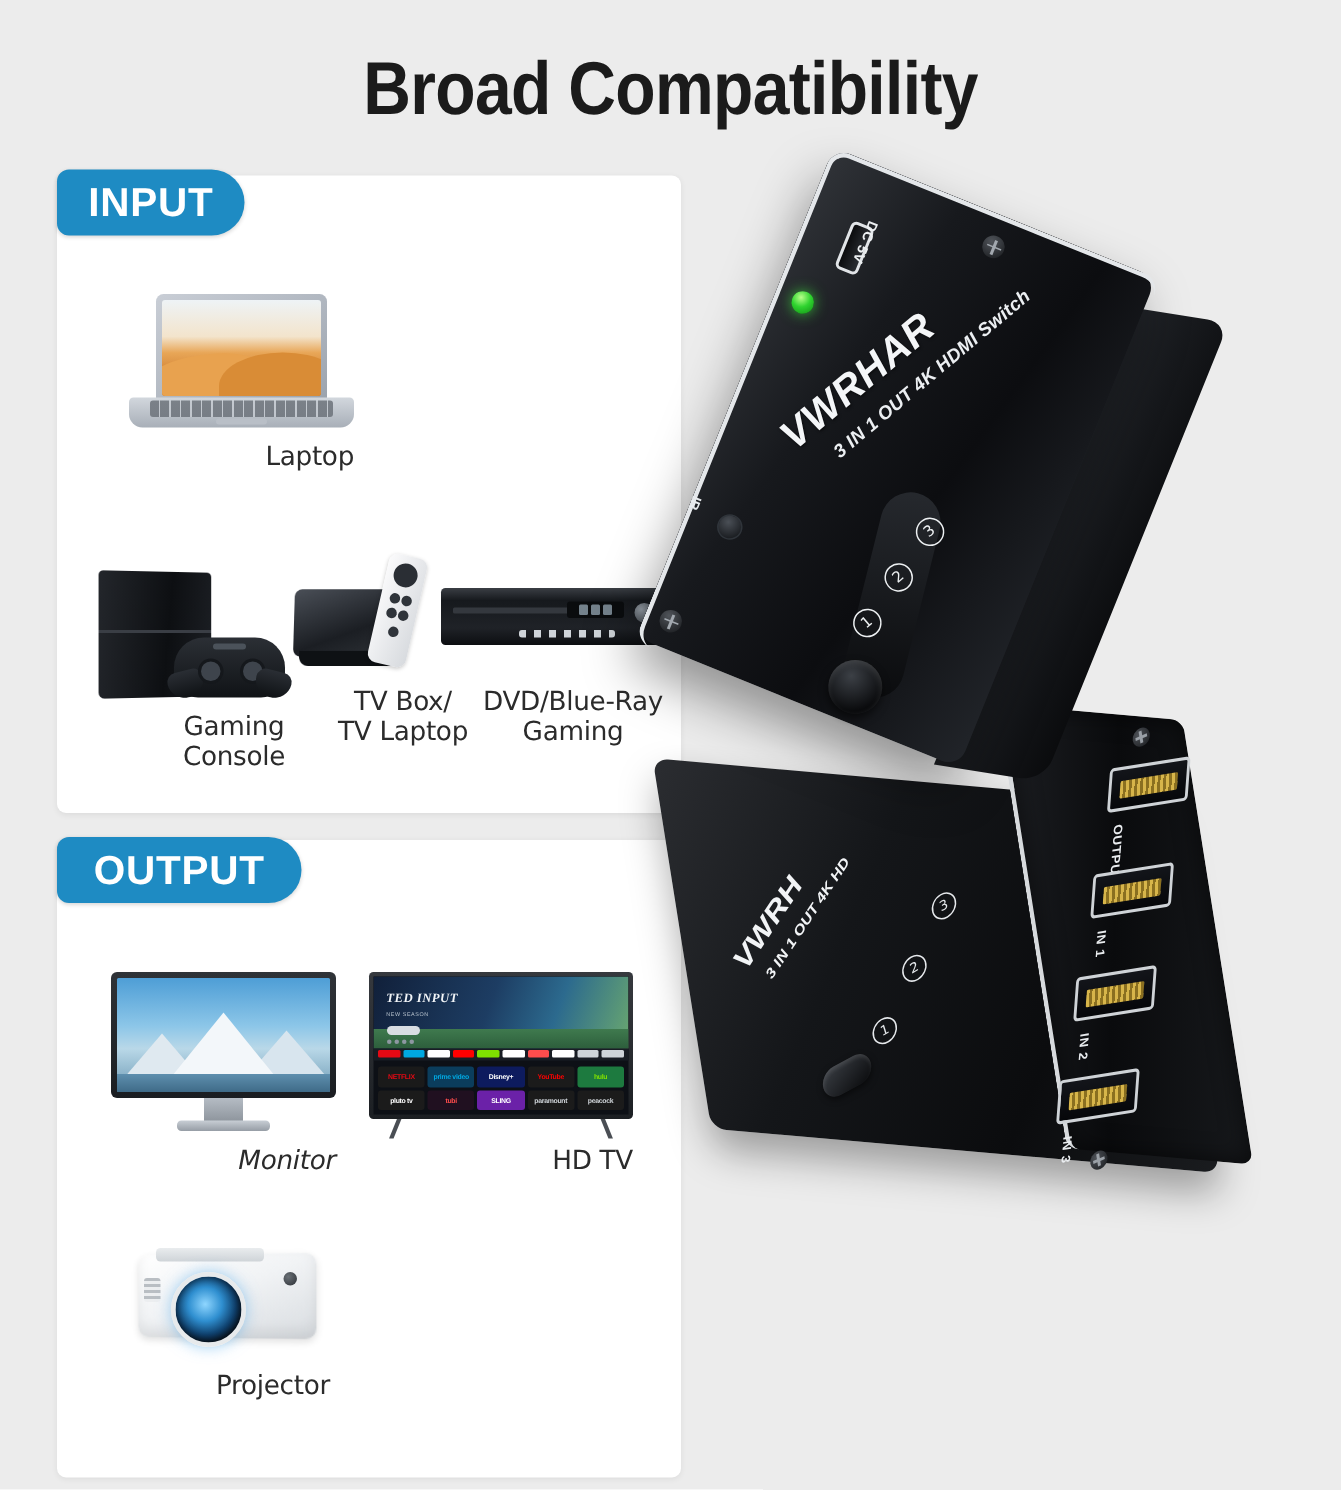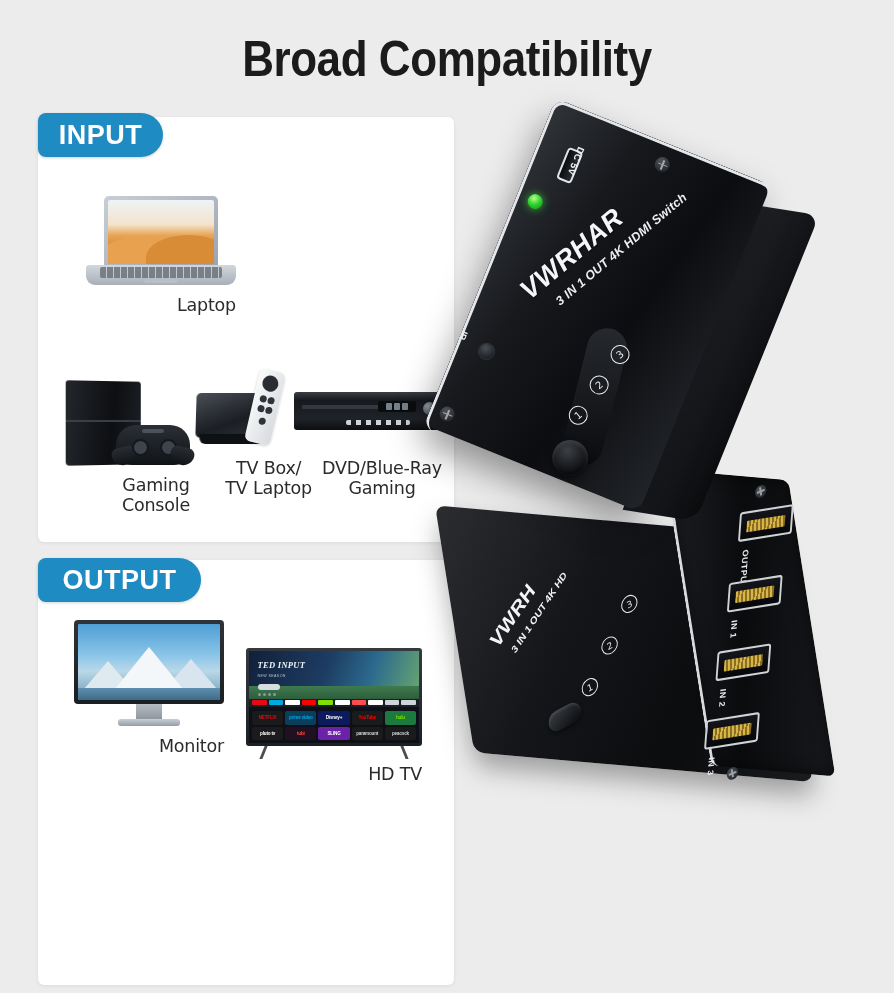--- a/index.html
+++ b/index.html
@@ -616,21 +616,21 @@
         </div>
       </div>
     </div>
     <div class="cap">DVD/Blue-Ray
 Gaming</div>
   </div>
 
   <div class="panel" id="panel-output"></div>
   <div class="badge" id="badge-output">OUTPUT</div>
 
-  <div class="cell" style="left:74px; top:620px;">
+  <div class="cell" style="left:74px; top:648px;font-style:italic;">
     <div class="art">
       <div class="mo-wrap">
         <div class="mo-frame">
             <div class="mo-scr">
           <div class="mtn left"></div>
               <div class="mtn right"></div>
               <div class="mtn main"></div>
           <div class="mo-water"></div>
         </div>
           </div>
@@ -680,20 +680,32 @@
                 <div style="background: rgb(27, 27, 27); color: rgb(207, 212, 217);">paramount</div>
                 <div style="background: rgb(27, 27, 27); color: rgb(207, 212, 217);">peacock</div>
               </div>
         </div>
           </div>
       </div>
     </div>
     <div class="cap">HD TV</div>
   </div>
 
+  <div class="cell" style="left:80px; top:818px;">
+    <div class="art">
+      <div class="pj-wrap">
+        <div class="pj-body"></div>
+        <div class="pj-top"></div>
+        <div class="pj-vent"></div>
+        <div class="pj-knob"></div>
+        <div class="pj-lens"></div>
+      </div>
+    </div>
+    <div class="cap">Projector</div>
+  </div>
 
   <div id="product">
 
     <div class="dev" id="dev-lower">
       <div class="lo-top"></div>
       <div class="lo-face"></div>
 
       <div class="lo-screw" style="left:318px; top:8px;"></div>
       <div class="lo-screw" style="left:246px; top:282px;"></div>
 

